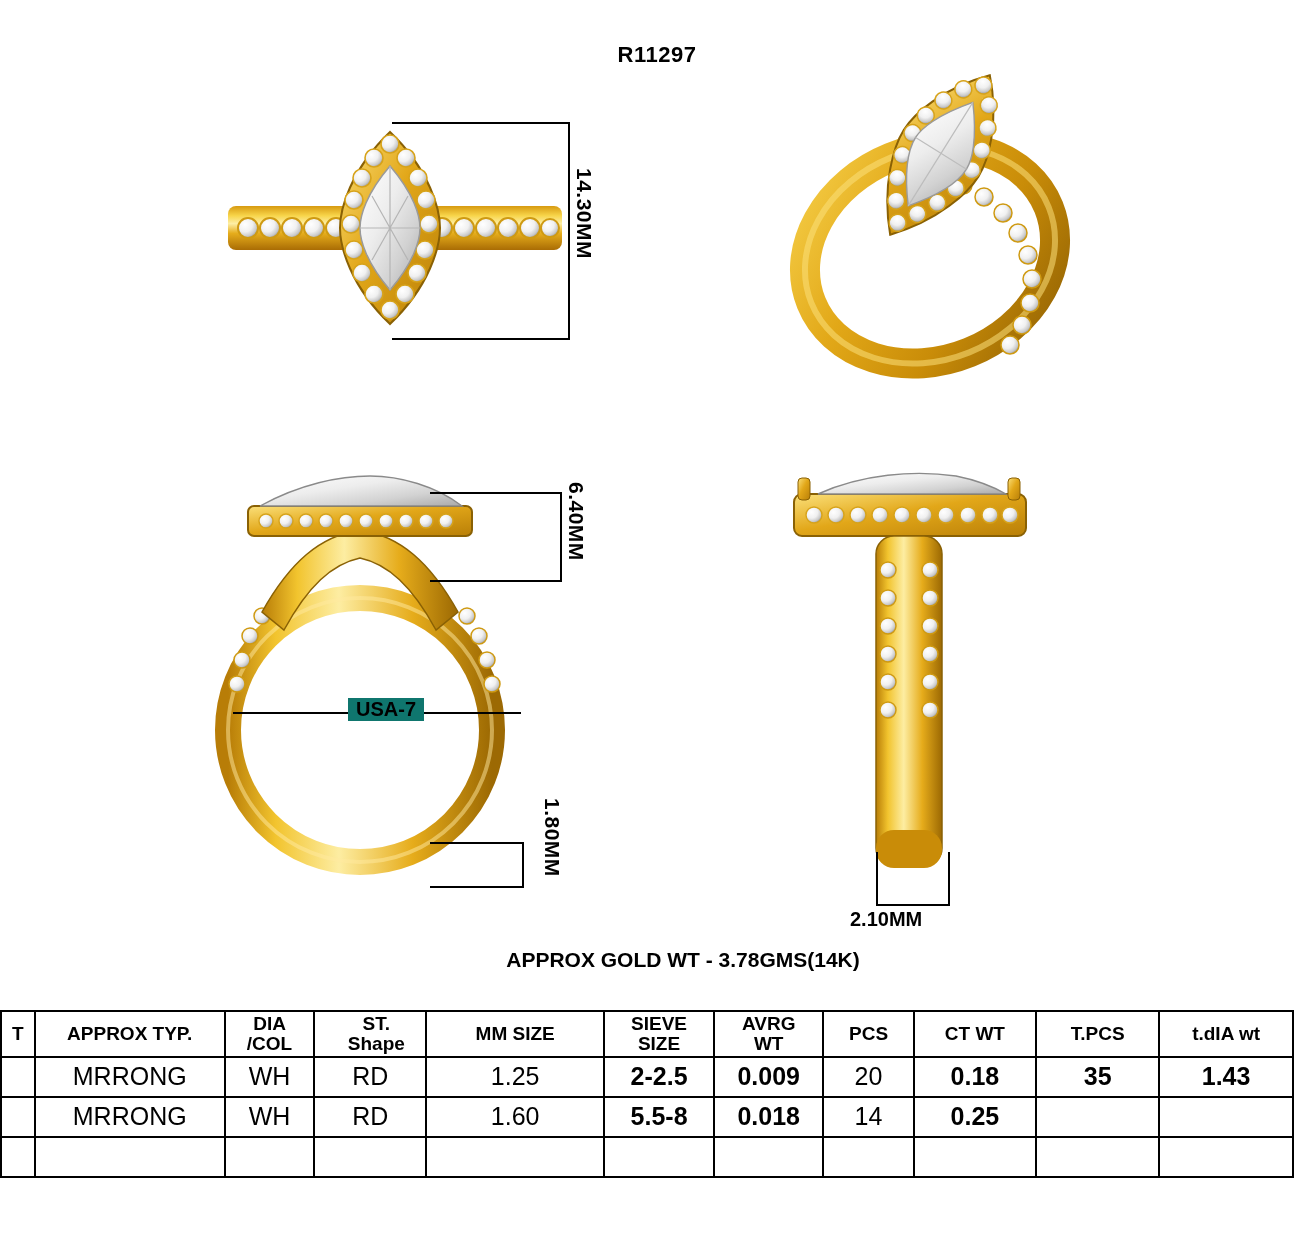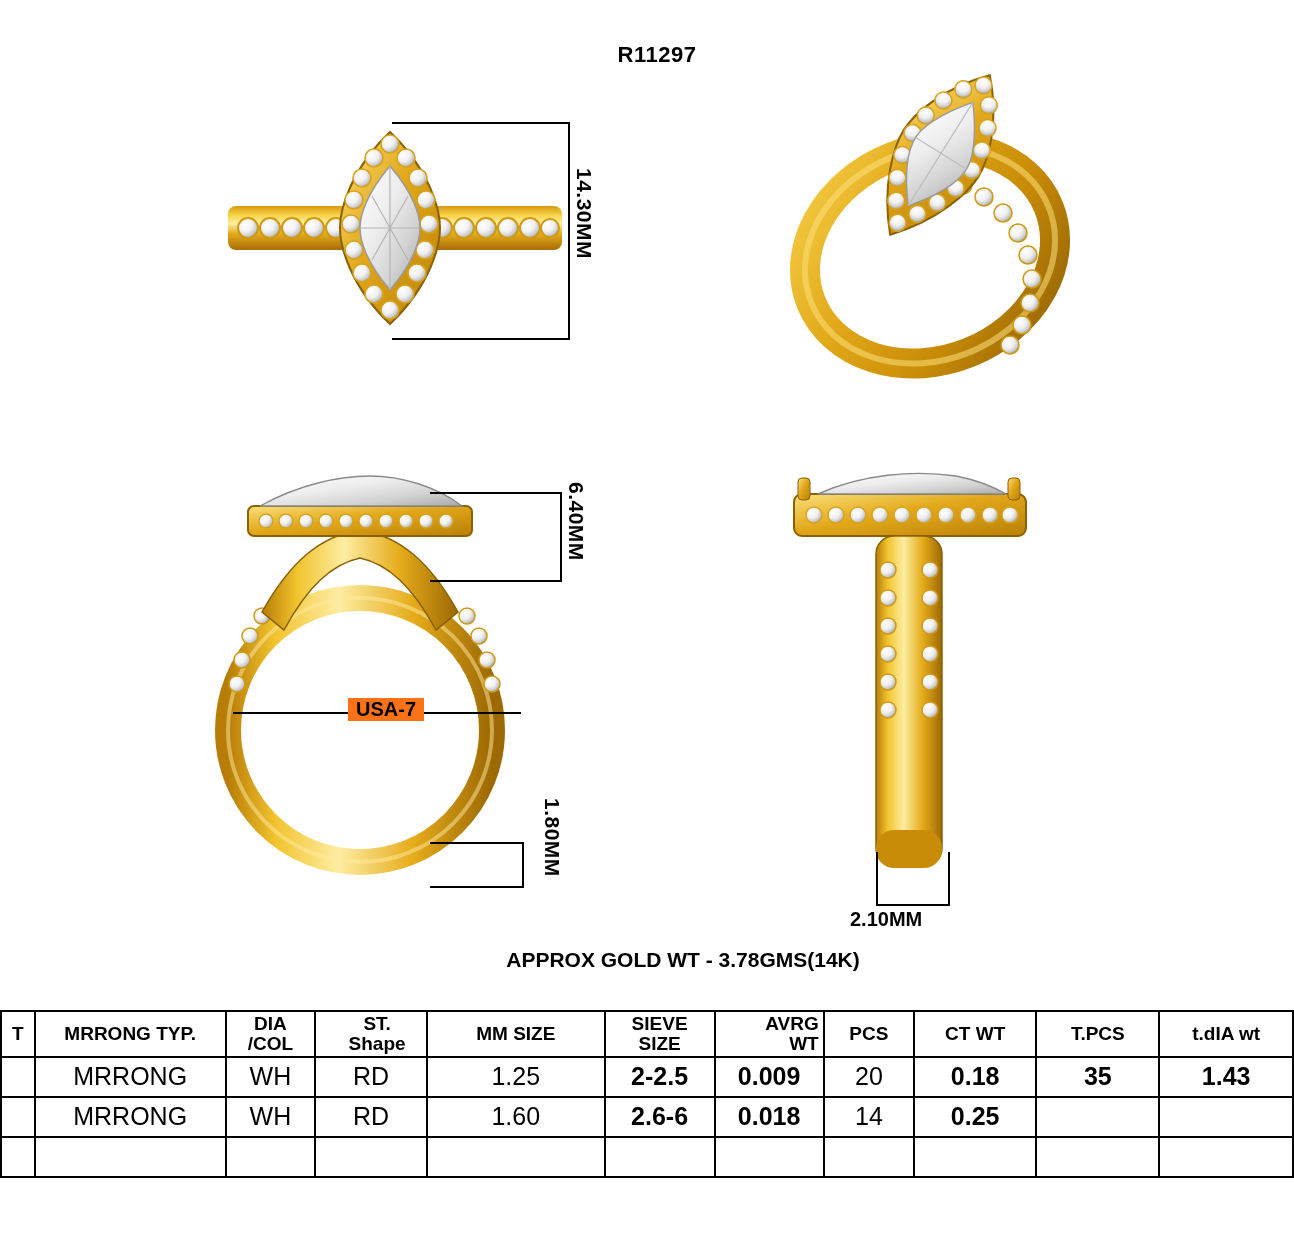--- a/index.html
+++ b/index.html
@@ -252,21 +252,21 @@
     <circle cx="186" cy="51" r="7"></circle>
       <circle cx="206" cy="51" r="7"></circle>
       <circle cx="226" cy="51" r="7"></circle>
     <circle cx="246" cy="51" r="7"></circle>
   </g>
 
   <path d="M60 36 C100 14 140 6 170 6 C200 6 236 16 262 36 Z" fill="url(#mqCenter)" stroke="#8a8a8a" stroke-width="1.4"></path>
 </svg>
 
 <div class="dimline" style="left:233px; top:712px; width:288px; height:0; border:none; border-top:2px solid #000;"></div>
-<div class="label" style="left:348px; top:698px; background:#f97316; padding:0 8px;">USA-7</div>
+<div class="label" style="left:348px; top:698px; background:#0f766e; padding:0 8px;">USA-7</div>
 
 <div class="dimline" style="left:430px; top:492px; width:130px; height:86px; border-left:none; border-top:2px solid #000; border-right:2px solid #000; border-bottom:2px solid #000;"></div>
 <div class="vtext" style="position:absolute; left:564px; top:482px;">6.40MM</div>
 
 <div class="dimline" style="left:430px; top:842px; width:92px; height:42px; border-left:none; border-top:2px solid #000; border-right:2px solid #000; border-bottom:2px solid #000;"></div>
 <div class="vtext" style="position:absolute; left:540px; top:798px;">1.80MM</div>
 
 <svg class="view" style="left:780px; top:470px;" width="260" height="420" viewBox="0 0 260 420">
 
   <rect x="14" y="24" width="232" height="42" rx="8" fill="url(#goldHalo)" stroke="#8a6104" stroke-width="2"></rect>
@@ -313,38 +313,38 @@
 
 <div class="gold-wt">APPROX GOLD WT - 3.78GMS(14K)</div>
 
 <table class="spec">
   <thead>
     <tr>
       <th class="col-ct">
         <div>T</div>
       </th>
       <th style="width:190px;">
-        <div>MRRONG TYP.</div>
+        <div>APPROX TYP.</div>
       </th>
       <th style="width:86px;margin-left:44px;">
         <div>DIA</div>
         <div>/COL</div>
       </th>
       <th style="width:96px;padding-left:16px;">
         <div>ST.</div>
         <div>Shape</div>
       </th>
       <th style="width:184px;">
         <div>MM SIZE</div>
       </th>
       <th style="width:108px;">
         <div>SIEVE</div>
         <div>SIZE</div>
       </th>
-      <th style="width:106px;text-align:right;">
+      <th style="width:106px;">
         <div>AVRG</div>
         <div>WT</div>
       </th>
       <th style="width:88px;">
         <div>PCS</div>
       </th>
       <th style="width:122px;">
         <div>CT WT</div>
       </th>
       <th style="width:124px;">
@@ -368,21 +368,21 @@
       <td class="num-bold">0.18</td>
       <td class="num-bold">35</td>
       <td class="num-bold">1.43</td>
     </tr>
     <tr>
       <td></td>
       <td>MRRONG</td>
       <td>WH</td>
       <td>RD</td>
       <td>1.60</td>
-      <td class="num-bold">2.6-6</td>
+      <td class="num-bold">5.5-8</td>
       <td class="num-bold">0.018</td>
       <td>14</td>
       <td class="num-bold">0.25</td>
       <td></td>
       <td></td>
     </tr>
     <tr>
       <td></td>
       <td></td>
       <td></td>

